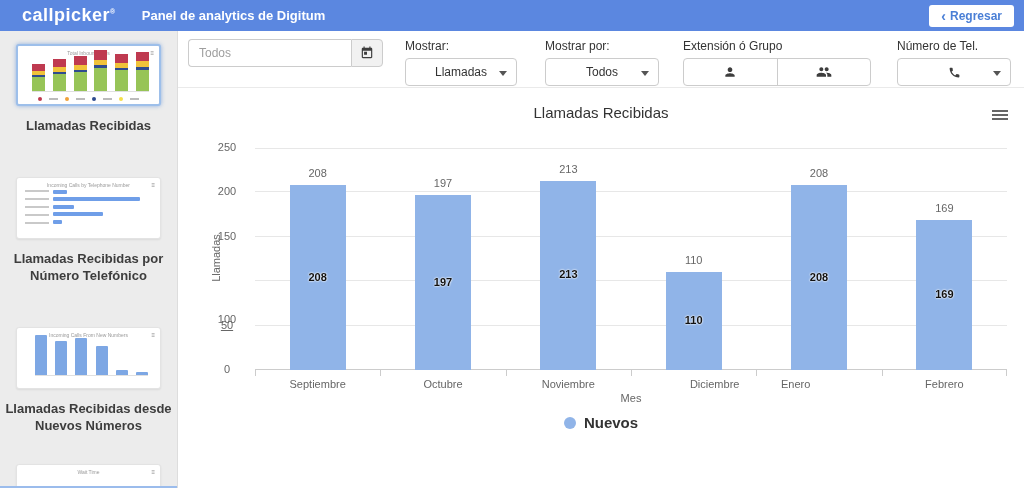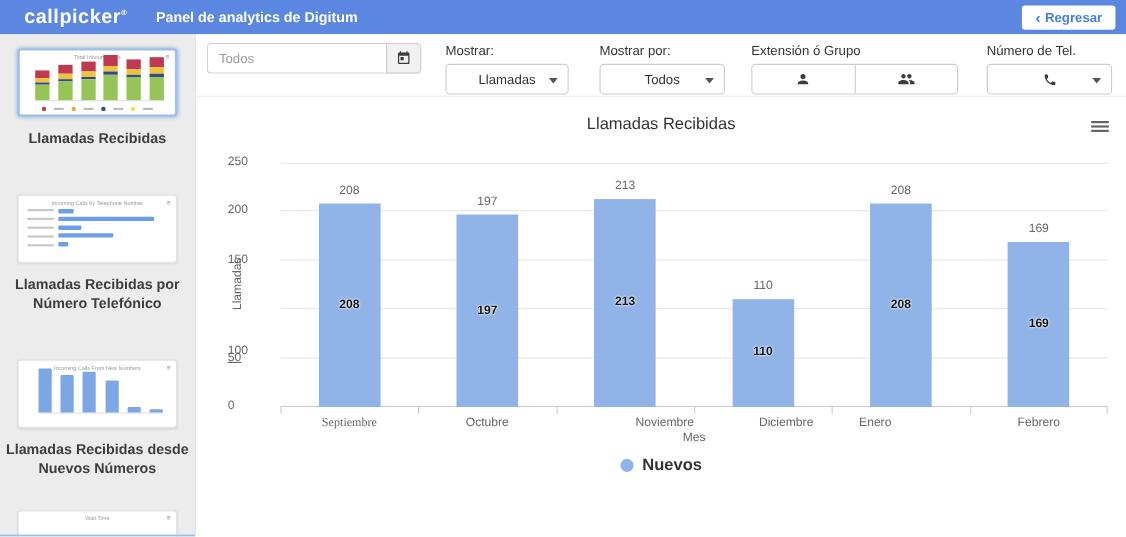--- a/index.html
+++ b/index.html
@@ -77,21 +77,21 @@
 
   
   .main { position:absolute; left:178px; top:88px; right:0; bottom:0; background:#fff; }
   .chart-title { position:absolute; top:16px; left:0; right:0; text-align:center;
     font-size:15px; color:#333; }
   .burger { position:absolute; top:22px; right:16px; width:16px; cursor:pointer; }
   .burger span { display:block; height:2px; background:#666; margin-bottom:2px; }
   .plot { position:absolute; left:77px; top:60px; width:752px; height:222px; }
   .gridline { position:absolute; left:0; width:752px; height:1px; background:#e7e7e7; }
   .gridline.axis { background:#ccc; }
-  .ytick { position:absolute; left:-48px; width:40px; text-align:left; font-size:11px;
+  .ytick { position:absolute; left:-48px; width:40px; text-align:center; font-size:11px;
     color:#666; }
   .xtickmark { position:absolute; width:1px; height:6px; background:#ccc; top:222px; }
   .xlab { position:absolute; top:230px; text-align:center; font-size:11px; color:#666; }
   .bar { position:absolute; bottom:0; border-radius:0; }
   .bar-in-label { position:absolute; left:0; width:100%; text-align:center; font-size:11px;
     font-weight:bold; color:#111; text-shadow:0 0 2px #fff,0 0 2px #fff; }
   .bar-out-label { position:absolute; text-align:center; font-size:11px; color:#666; }
   .ylabel { position:absolute; left:8px; top:164px; width:60px; text-align:center;
     font-size:11px; color:#666; transform:rotate(-90deg); }
   .xlabel { position:absolute; left:77px; width:752px; top:304px; text-align:center;
@@ -296,31 +296,31 @@
         <div class="xtickmark" style="left: 125.333px;"></div>
         <div class="xtickmark" style="left: 250.667px;"></div>
         <div class="xtickmark" style="left: 376px;"></div>
         <div class="xtickmark" style="left: 501.333px;"></div>
         <div class="xtickmark" style="left: 626.667px;"></div>
         <div class="xtickmark" style="left: 751px;"></div>
         <div class="bar" style="left: 34.6667px; width: 56px; height: 184.704px; background: rgb(144, 180, 232);">
           <div class="bar-in-label" style="top: 85.352px;">208</div>
         </div>
         <div class="bar-out-label" style="left: 0px; width: 125.333px; top: 19.296px;">208</div>
-        <div class="xlab" style="left: 0px; width: 125.333px; font-family: Liberation Serif, serif;">Septiembre</div>
+        <div class="xlab" style="left: 0px; width: 125.333px;">Septiembre</div>
         <div class="bar" style="left: 160px; width: 56px; height: 174.936px; background: rgb(144, 180, 232);">
           <div class="bar-in-label" style="top: 80.468px;">197</div>
         </div>
         <div class="bar-out-label" style="left: 125.333px; width: 125.333px; top: 29.064px;">197</div>
         <div class="xlab" style="left: 125.333px; width: 125.333px;">Octubre</div>
         <div class="bar" style="left: 285.333px; width: 56px; height: 189.144px; background: rgb(144, 180, 232);">
           <div class="bar-in-label" style="top: 87.572px;">213</div>
         </div>
         <div class="bar-out-label" style="left: 250.667px; width: 125.333px; top: 14.856px;">213</div>
-        <div class="xlab" style="left: 250.667px; width: 125.333px; text-align: right;">Noviembre</div>
+        <div class="xlab" style="left: 250.667px; width: 125.333px;">Noviembre</div>
         <div class="bar" style="left: 410.667px; width: 56px; height: 97.68px; background: rgb(144, 180, 232);">
           <div class="bar-in-label" style="top: 41.84px;">110</div>
         </div>
         <div class="bar-out-label" style="left: 376px; width: 125.333px; top: 106.32px;">110</div>
         <div class="xlab" style="left: 397px; width: 125.333px;">Diciembre</div>
         <div class="bar" style="left: 536px; width: 56px; height: 184.704px; background: rgb(144, 180, 232);">
           <div class="bar-in-label" style="top: 85.352px;">208</div>
         </div>
         <div class="bar-out-label" style="left: 501.333px; width: 125.333px; top: 19.296px;">208</div>
         <div class="xlab" style="left: 478px; width: 125.333px;">Enero</div>

